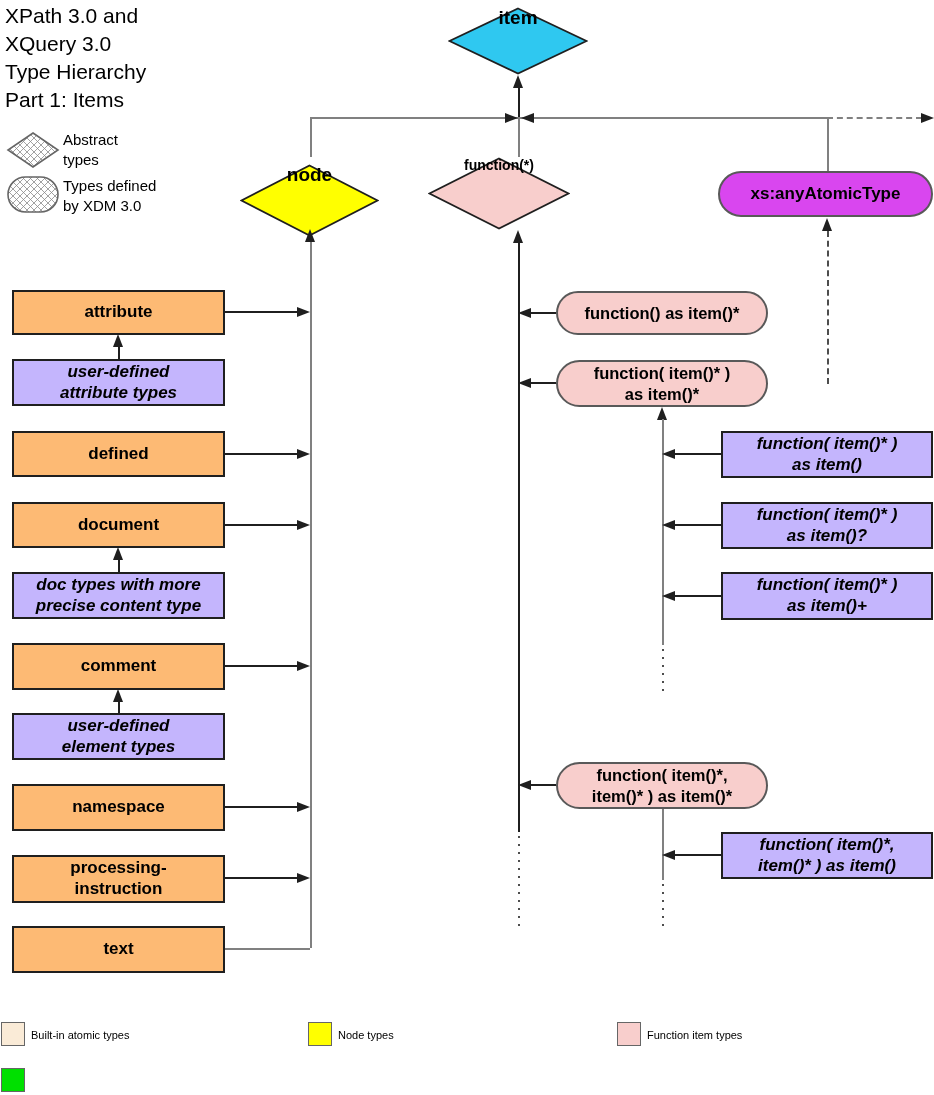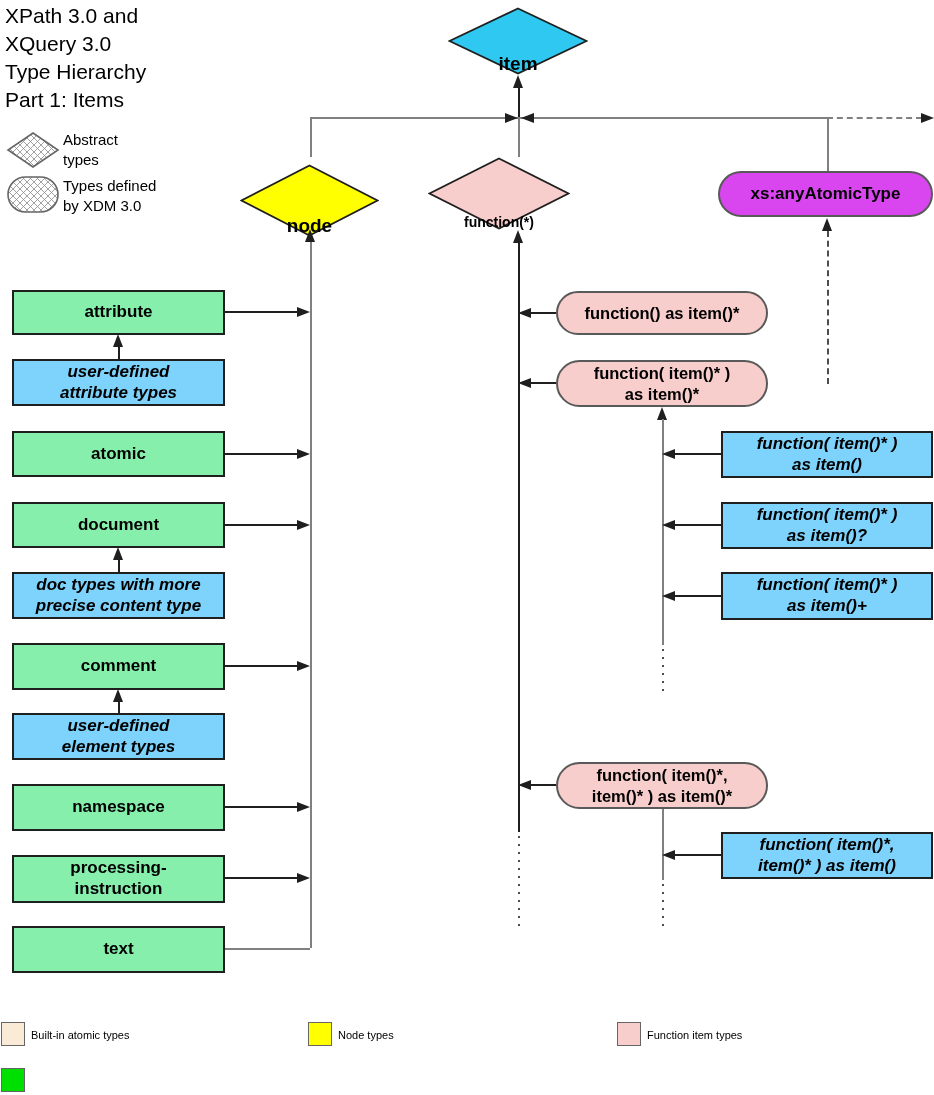--- a/index.html
+++ b/index.html
@@ -12,35 +12,35 @@
   
   .title{left:5px;top:2px;font-size:21px;font-weight:normal;line-height:28px;}
   
   .tl-label{font-size:15px;line-height:20px;}
   
   .box{
     box-sizing:border-box;border:2px solid #1f1f1f;
     display:flex;align-items:center;justify-content:center;text-align:center;
     font-weight:bold;font-size:17px;line-height:1.22;white-space:pre-line;
   }
-  .yellow{background:#86efac;}
-  .green{background:#7dd3fc;font-style:italic;}
+  .yellow{background:#fdba74;}
+  .green{background:#c4b5fd;font-style:italic;}
   .lbox{left:12px;width:213px;}
   .gbox{left:721px;width:212px;}
   
   .pill{
     box-sizing:border-box;border:2px solid #595959;border-radius:24px;
     display:flex;align-items:center;justify-content:center;text-align:center;
     font-weight:bold;font-size:16.5px;line-height:1.22;white-space:pre-line;
     background:#F8CECC;
   }
   .peach{background:#d946ef;font-size:17px;}
   .fpill{left:556px;width:212px;}
   
-  .diamond{display:flex;align-items:flex-end;justify-content:center;text-align:center;font-weight:bold;}
+  .diamond{display:flex;align-items:flex-start;justify-content:center;text-align:center;font-weight:bold;}
   .diamond svg{position:absolute;left:0;top:0;}
   .diamond span{position:relative;z-index:1;}
   
   .hline{height:0;border-top:2px solid #808080;}
   .vline{width:0;border-left:2px solid #808080;}
   .blk{border-color:#1f1f1f;}
   .hdash{height:0;border-top:2px dashed #808080;}
   .vdash{width:0;border-left:2px dashed #4d4d4d;}
   .vdot{width:2px;background:repeating-linear-gradient(to bottom,#4d4d4d 0 2px,transparent 2px 8px);}
   
@@ -127,21 +127,21 @@
   <div class="abs vline" style="left:310px;top:242px;height:706px"></div>
   <div class="abs hline" style="left:225px;top:948px;width:85px"></div>
 
   <div class="abs arr up" style="left:513px;top:230px"></div>
   <div class="abs vline blk" style="left:518px;top:243px;height:589px"></div>
   <div class="abs vdot" style="left:518px;top:836px;height:91px"></div>
 
   <div class="abs box yellow lbox" style="top:290px;height:45px">attribute</div>
   <div class="abs box green lbox" style="top:359px;height:47px">user-defined
 attribute types</div>
-  <div class="abs box yellow lbox" style="top:431px;height:46px">atomic</div>
+  <div class="abs box yellow lbox" style="top:431px;height:46px">defined</div>
   <div class="abs box yellow lbox" style="top:502px;height:46px">document</div>
   <div class="abs box green lbox" style="top:572px;height:47px">doc types with more
 precise content type</div>
   <div class="abs box yellow lbox" style="top:643px;height:47px">comment</div>
   <div class="abs box green lbox" style="top:713px;height:47px">user-defined
 element types</div>
   <div class="abs box yellow lbox" style="top:784px;height:47px">namespace</div>
   <div class="abs box yellow lbox" style="top:855px;height:48px">processing-
 instruction</div>
   <div class="abs box yellow lbox" style="top:926px;height:47px">text</div>

